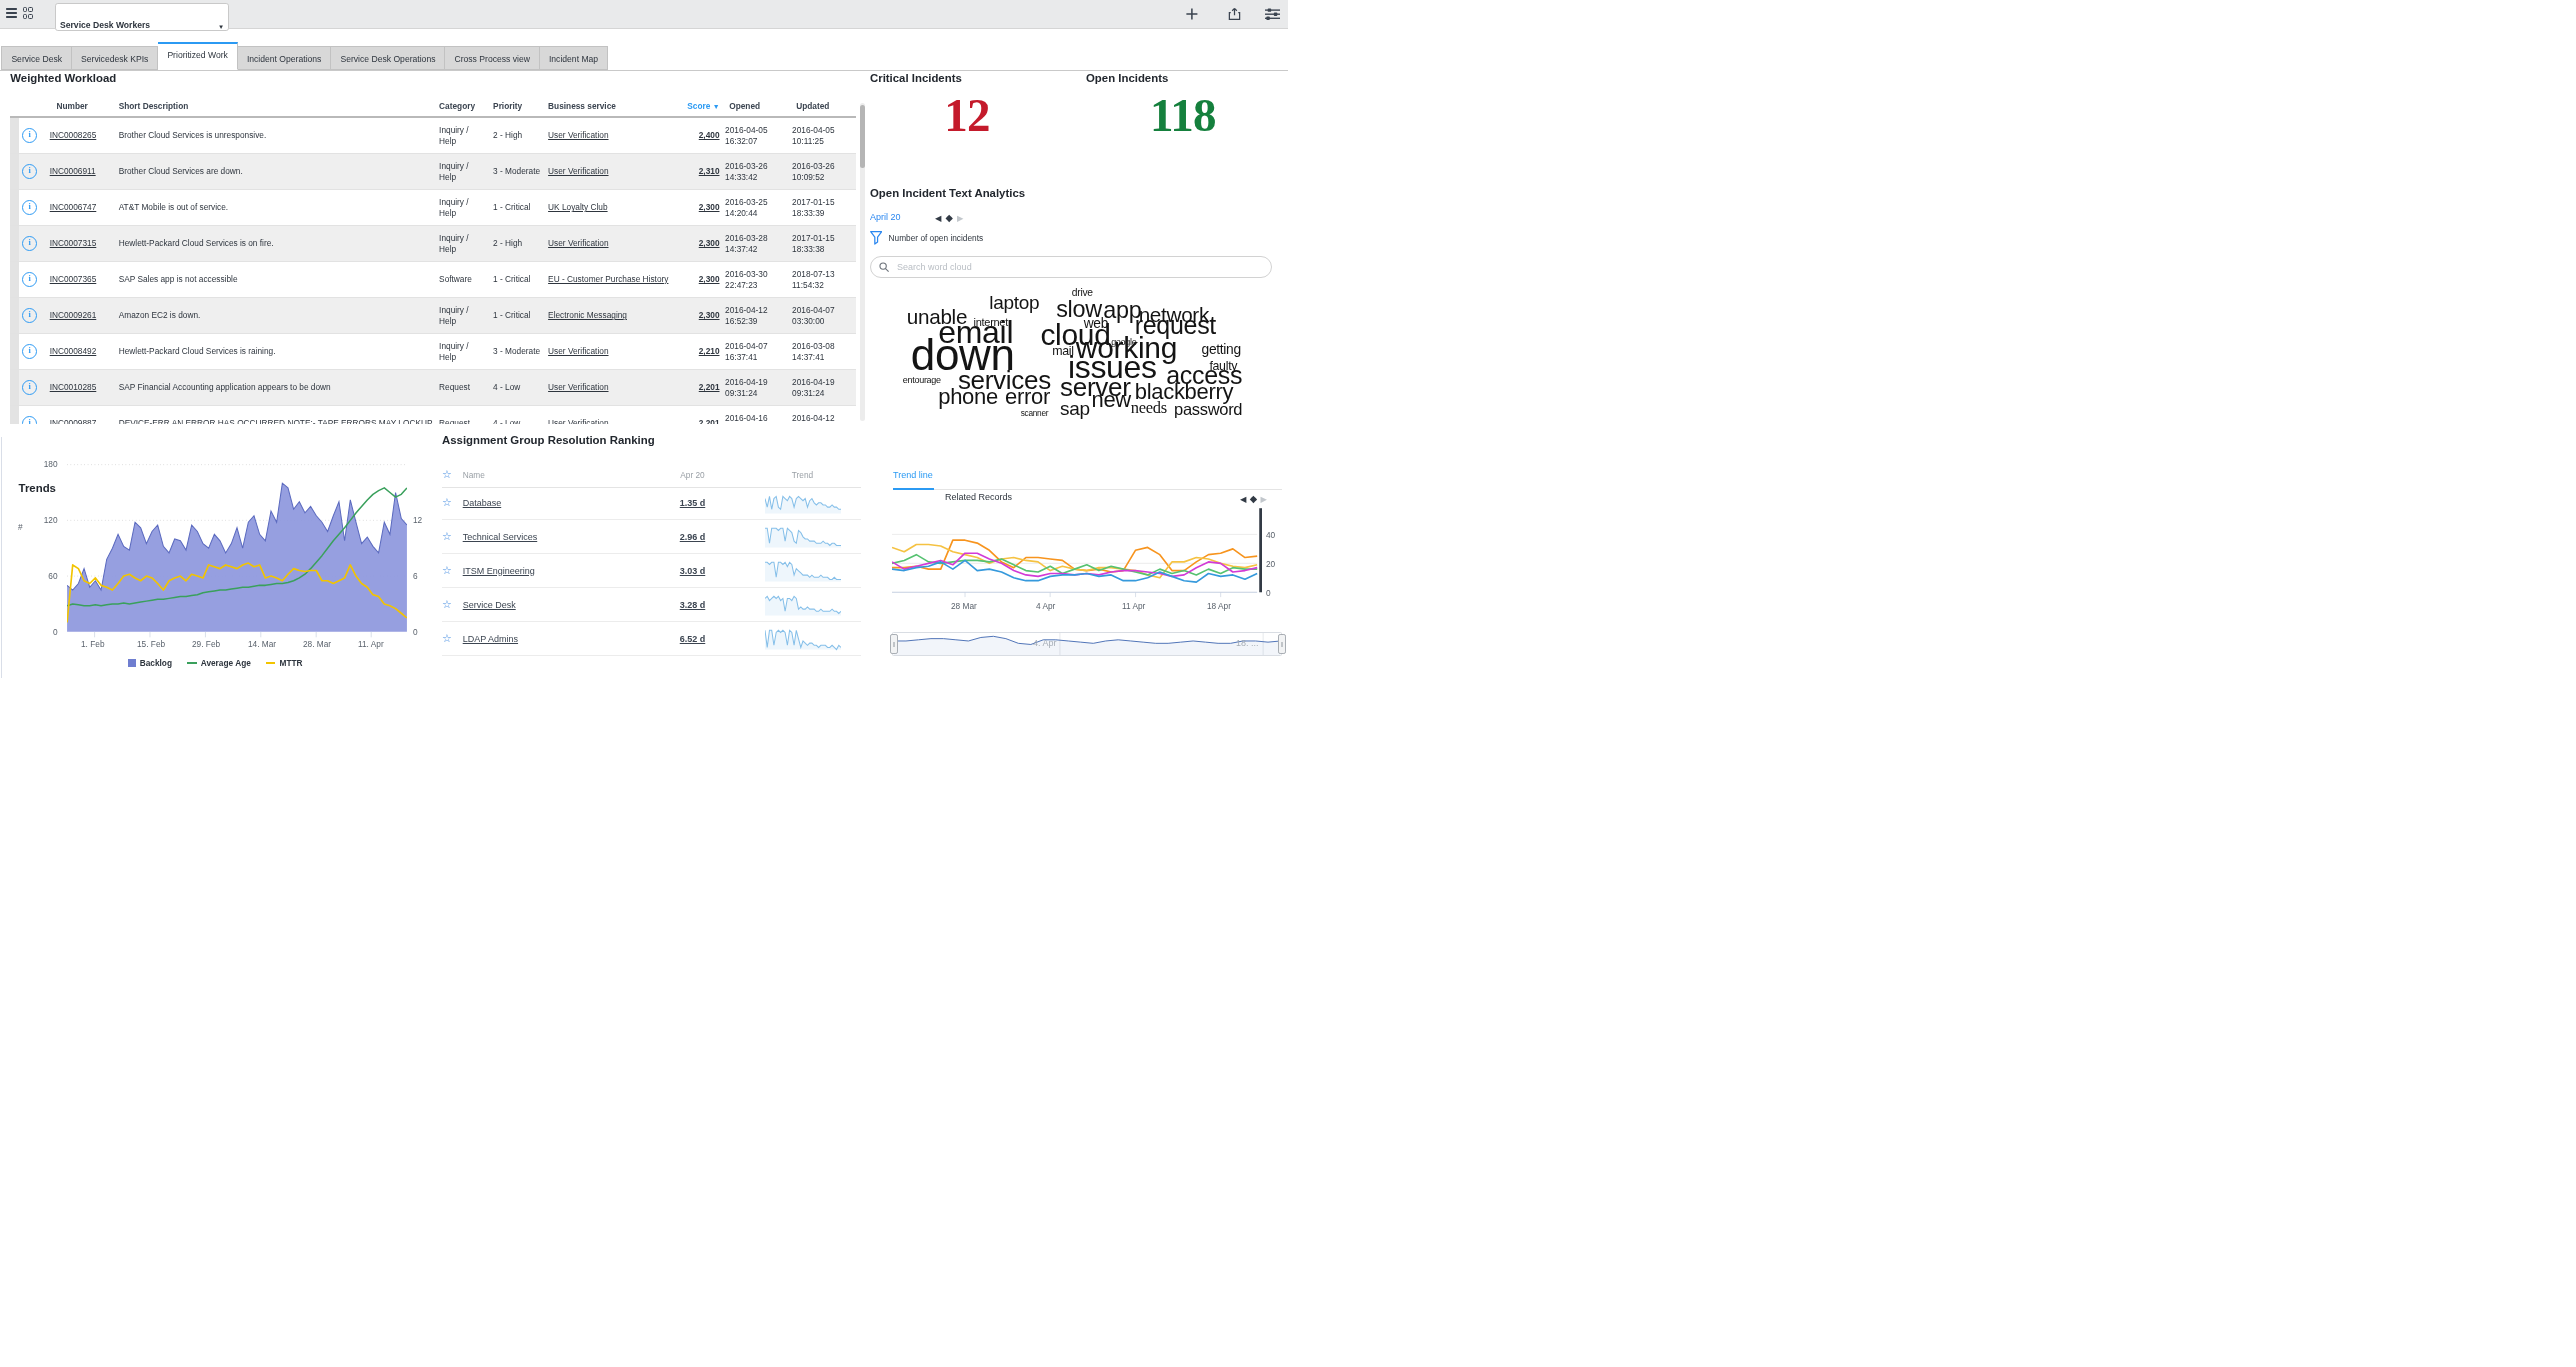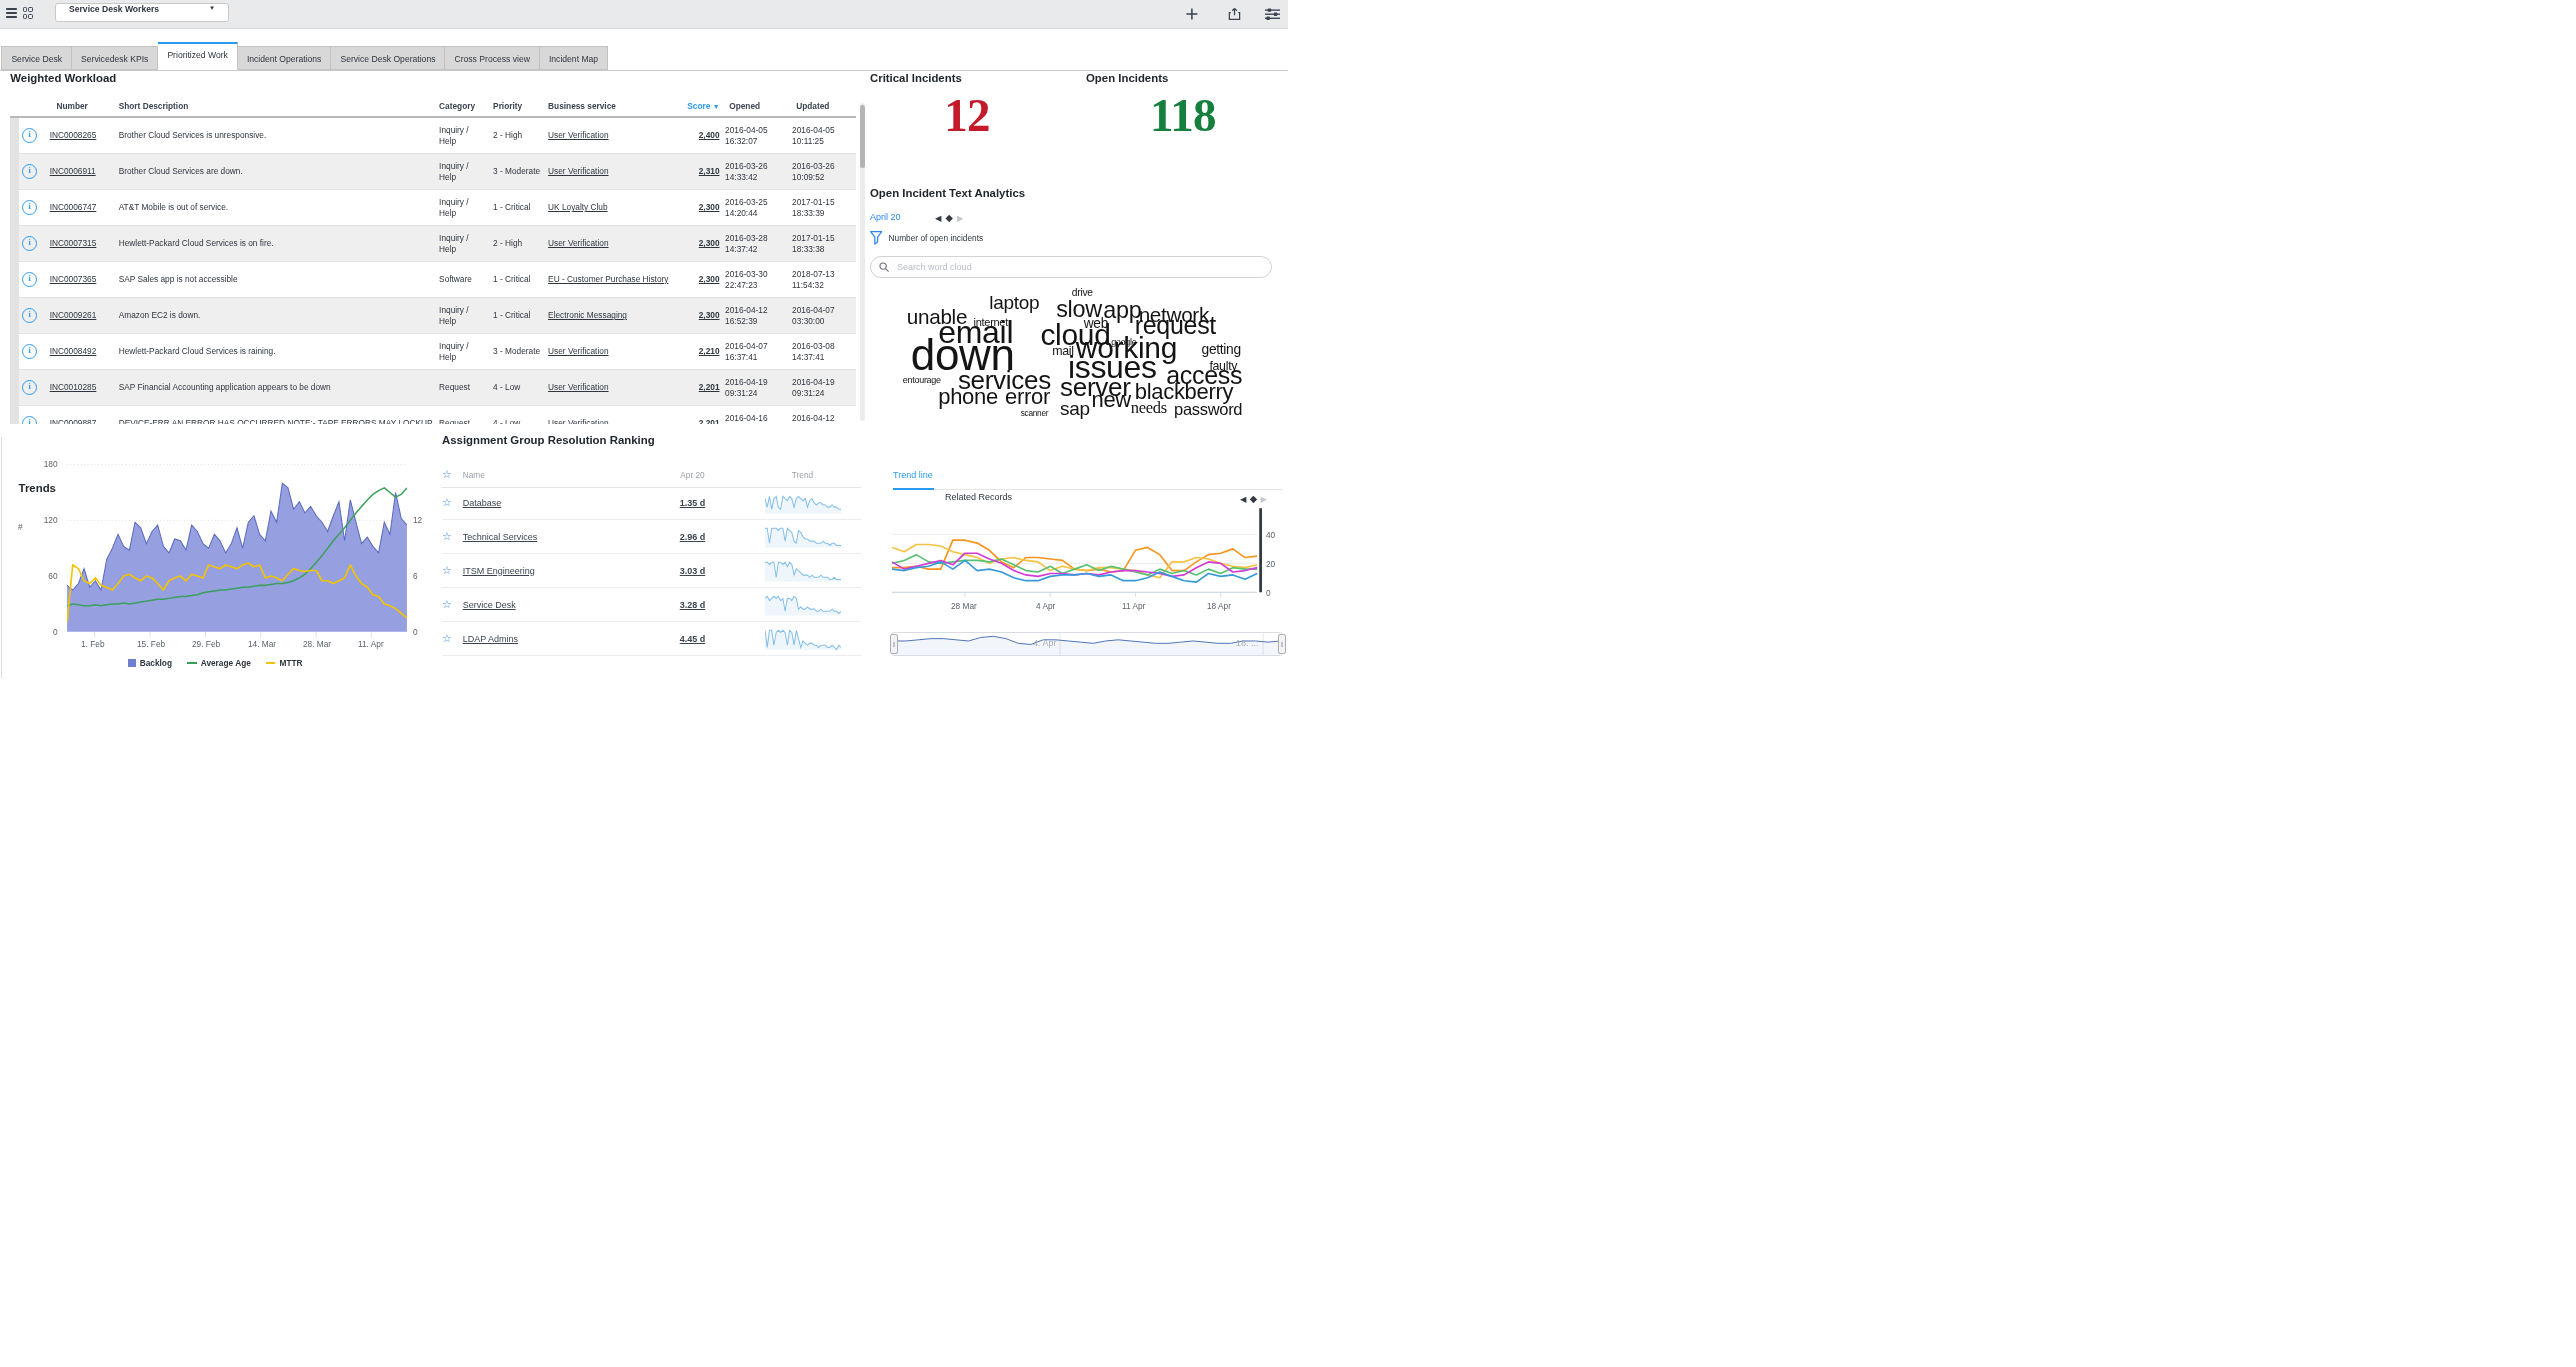--- a/index.html
+++ b/index.html
@@ -7,21 +7,21 @@
     width:1288px;height:683px;position:relative;overflow:hidden;
     font-family:"Liberation Sans",sans-serif;background:#fff;color:#2e353e;
     -webkit-font-smoothing:antialiased;
   }
   
   .topbar{position:absolute;left:0;top:0;right:0;height:27.6px;background:#e9eaeb;border-bottom:0.7px solid #d5d5d5;}
   .hamburger{position:absolute;left:6.2px;top:7.6px;width:11px;height:11px;cursor:pointer;}
   .hamburger span{display:block;height:2.1px;background:#3a434f;margin-bottom:2.1px;border-radius:0.7px;}
   .gridicon{position:absolute;left:23px;top:6.9px;width:10.3px;height:12.4px;display:grid;grid-template-columns:4.1px 4.1px;grid-template-rows:5.5px 5.5px;gap:1.4px;cursor:pointer;}
   .gridicon i{border:1.2px solid #3a434f;border-radius:1.4px;}
-  .selector{position:absolute;left:55px;top:3.4px;width:174px;height:19px;background:#fff;border:0.7px solid #c9c9c9;border-radius:2.8px;display:flex;align-items:flex-start;padding:0 13px;box-sizing:border-box;cursor:pointer;}
+  .selector{position:absolute;left:55px;top:3.4px;width:174px;height:28px;background:#fff;border:0.7px solid #c9c9c9;border-radius:2.8px;display:flex;align-items:flex-end;padding:0 4px;box-sizing:border-box;cursor:pointer;}
   .selector .lbl{font-size:8.6px;font-weight:bold;color:#2e353e;flex:1;}
   .selector .caret{font-size:6.2px;color:#2e353e;}
   .tb-ico{position:absolute;top:4.8px;width:18px;height:18px;display:flex;align-items:center;justify-content:center;cursor:pointer;color:#3a434f;}
   
   .tabbar{position:absolute;left:0;top:42px;right:0;height:27.6px;display:flex;align-items:flex-end;border-bottom:0.7px solid #c9c9c9;background:#fff;padding-left:1.4px;}
   .tab{height:24px;line-height:24px;padding:0 9px;background:#d8d8d8;border:0.7px solid #c2c2c2;border-left:none;font-size:8.6px;color:#2e353e;white-space:nowrap;cursor:pointer;box-sizing:border-box;}
   .tab:first-child{border-left:0.7px solid #c2c2c2;}
   .tab.active{background:#fff;border-top:2.8px solid #2b9af3;height:28px;line-height:23.4px;position:relative;bottom:-0.7px;border-bottom:0.7px solid #fff;}
   
   .ptitle{position:absolute;font-size:11.4px;font-weight:bold;color:#22272e;white-space:nowrap;}
@@ -463,21 +463,21 @@
       <div class="rk-col-c">
         <svg width="76" height="25" viewBox="0 0 110 36">
           <polygon points="0,34 0.0,9.2 3.2,6.1 6.5,12.3 9.7,9.2 12.9,6.1 16.2,9.2 19.4,6.1 22.6,12.3 25.9,9.2 29.1,27.8 32.4,9.2 35.6,9.2 38.8,12.3 42.1,6.1 45.3,9.2 48.5,24.7 51.8,21.6 55.0,24.7 58.2,24.7 61.5,21.6 64.7,24.7 67.9,24.7 71.2,24.7 74.4,27.8 77.6,27.8 80.9,24.7 84.1,27.8 87.4,27.8 90.6,27.8 93.8,27.8 97.1,24.7 100.3,27.8 103.5,27.8 106.8,30.9 110.0,27.8 110,34" fill="#85bfe9" fill-opacity="0.14"></polygon>
           <polyline points="0.0,9.2 3.2,6.1 6.5,12.3 9.7,9.2 12.9,6.1 16.2,9.2 19.4,6.1 22.6,12.3 25.9,9.2 29.1,27.8 32.4,9.2 35.6,9.2 38.8,12.3 42.1,6.1 45.3,9.2 48.5,24.7 51.8,21.6 55.0,24.7 58.2,24.7 61.5,21.6 64.7,24.7 67.9,24.7 71.2,24.7 74.4,27.8 77.6,27.8 80.9,24.7 84.1,27.8 87.4,27.8 90.6,27.8 93.8,27.8 97.1,24.7 100.3,27.8 103.5,27.8 106.8,30.9 110.0,27.8" fill="none" stroke="#85bfe9" stroke-width="1.5"></polyline>
         </svg>
       </div>
     </div>
     <div class="rk-row">
       <span class="star">☆</span>
       <a class="nm">LDAP Admins</a>
-      <a class="val">4.45 d</a>
+      <a class="val">6.52 d</a>
       <div class="rk-col-c">
         <svg width="76" height="25" viewBox="0 0 110 36">
           <polygon points="0,34 0.0,6.1 3.2,30.9 6.5,6.1 9.7,6.1 12.9,27.8 16.2,9.2 19.4,6.1 22.6,9.2 25.9,6.1 29.1,9.2 32.4,27.8 35.6,6.1 38.8,9.2 42.1,27.8 45.3,6.1 48.5,18.5 51.8,30.9 55.0,21.6 58.2,24.7 61.5,27.8 64.7,24.7 67.9,24.7 71.2,27.8 74.4,27.8 77.6,30.9 80.9,27.8 84.1,27.8 87.4,27.8 90.6,30.9 93.8,30.9 97.1,27.8 100.3,30.9 103.5,34.0 106.8,27.8 110.0,30.9 110,34" fill="#85bfe9" fill-opacity="0.14"></polygon>
           <polyline points="0.0,6.1 3.2,30.9 6.5,6.1 9.7,6.1 12.9,27.8 16.2,9.2 19.4,6.1 22.6,9.2 25.9,6.1 29.1,9.2 32.4,27.8 35.6,6.1 38.8,9.2 42.1,27.8 45.3,6.1 48.5,18.5 51.8,30.9 55.0,21.6 58.2,24.7 61.5,27.8 64.7,24.7 67.9,24.7 71.2,27.8 74.4,27.8 77.6,30.9 80.9,27.8 84.1,27.8 87.4,27.8 90.6,30.9 93.8,30.9 97.1,27.8 100.3,30.9 103.5,34.0 106.8,27.8 110.0,30.9" fill="none" stroke="#85bfe9" stroke-width="1.5"></polyline>
         </svg>
       </div>
     </div>
   </div>
 
 <div class="tp-tab" style="left:893px;top:470px;color:#2b9af3;">Trend line</div>

